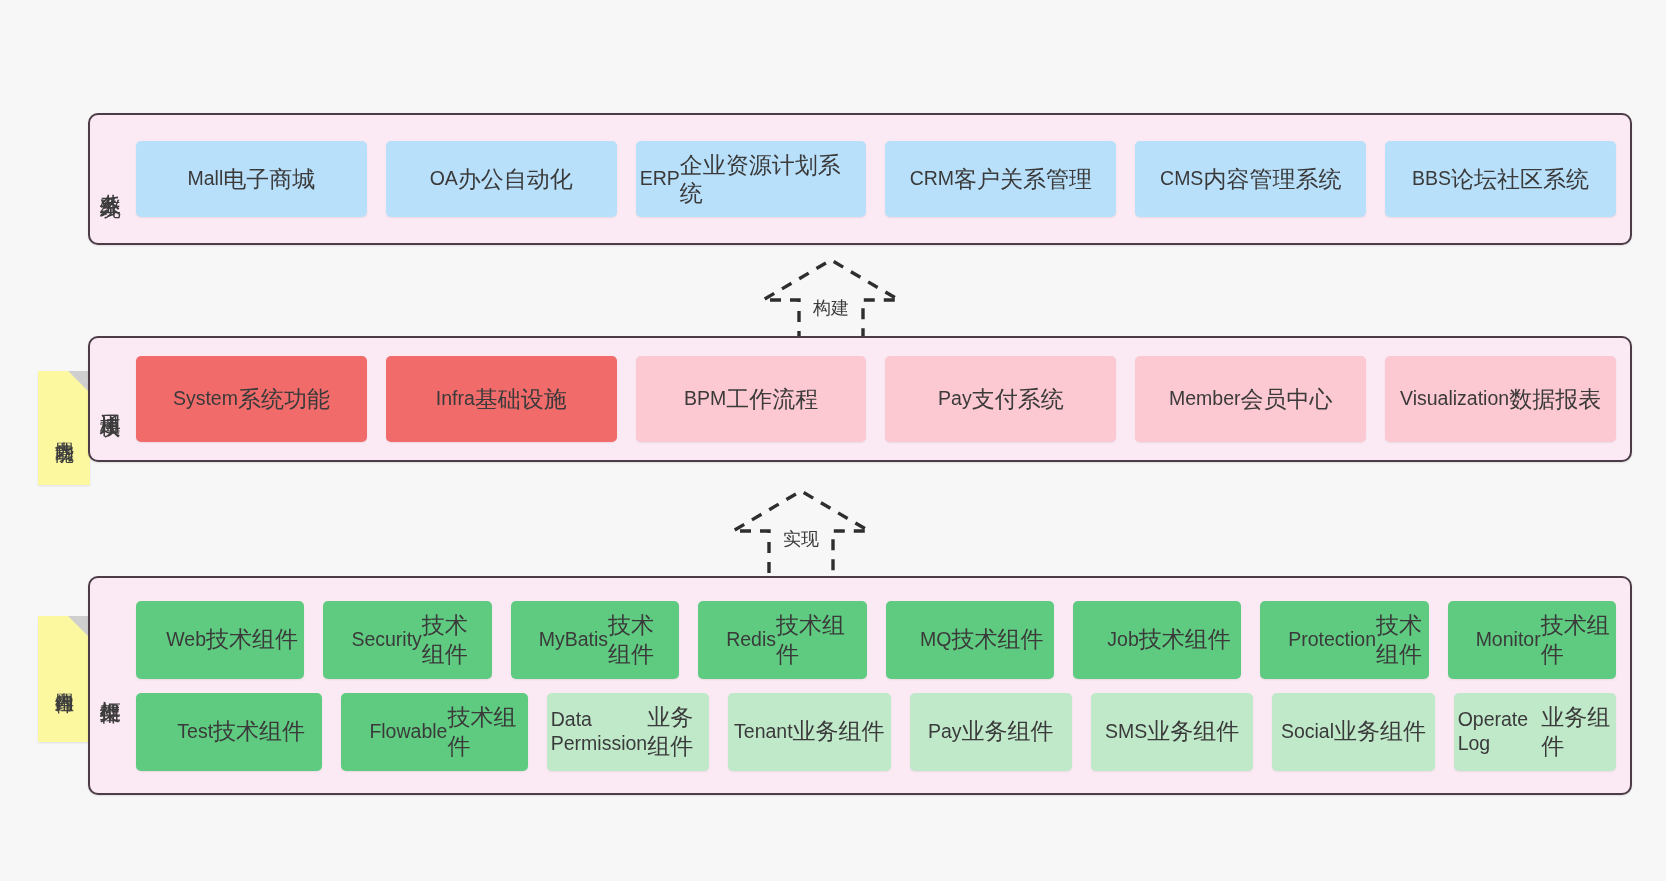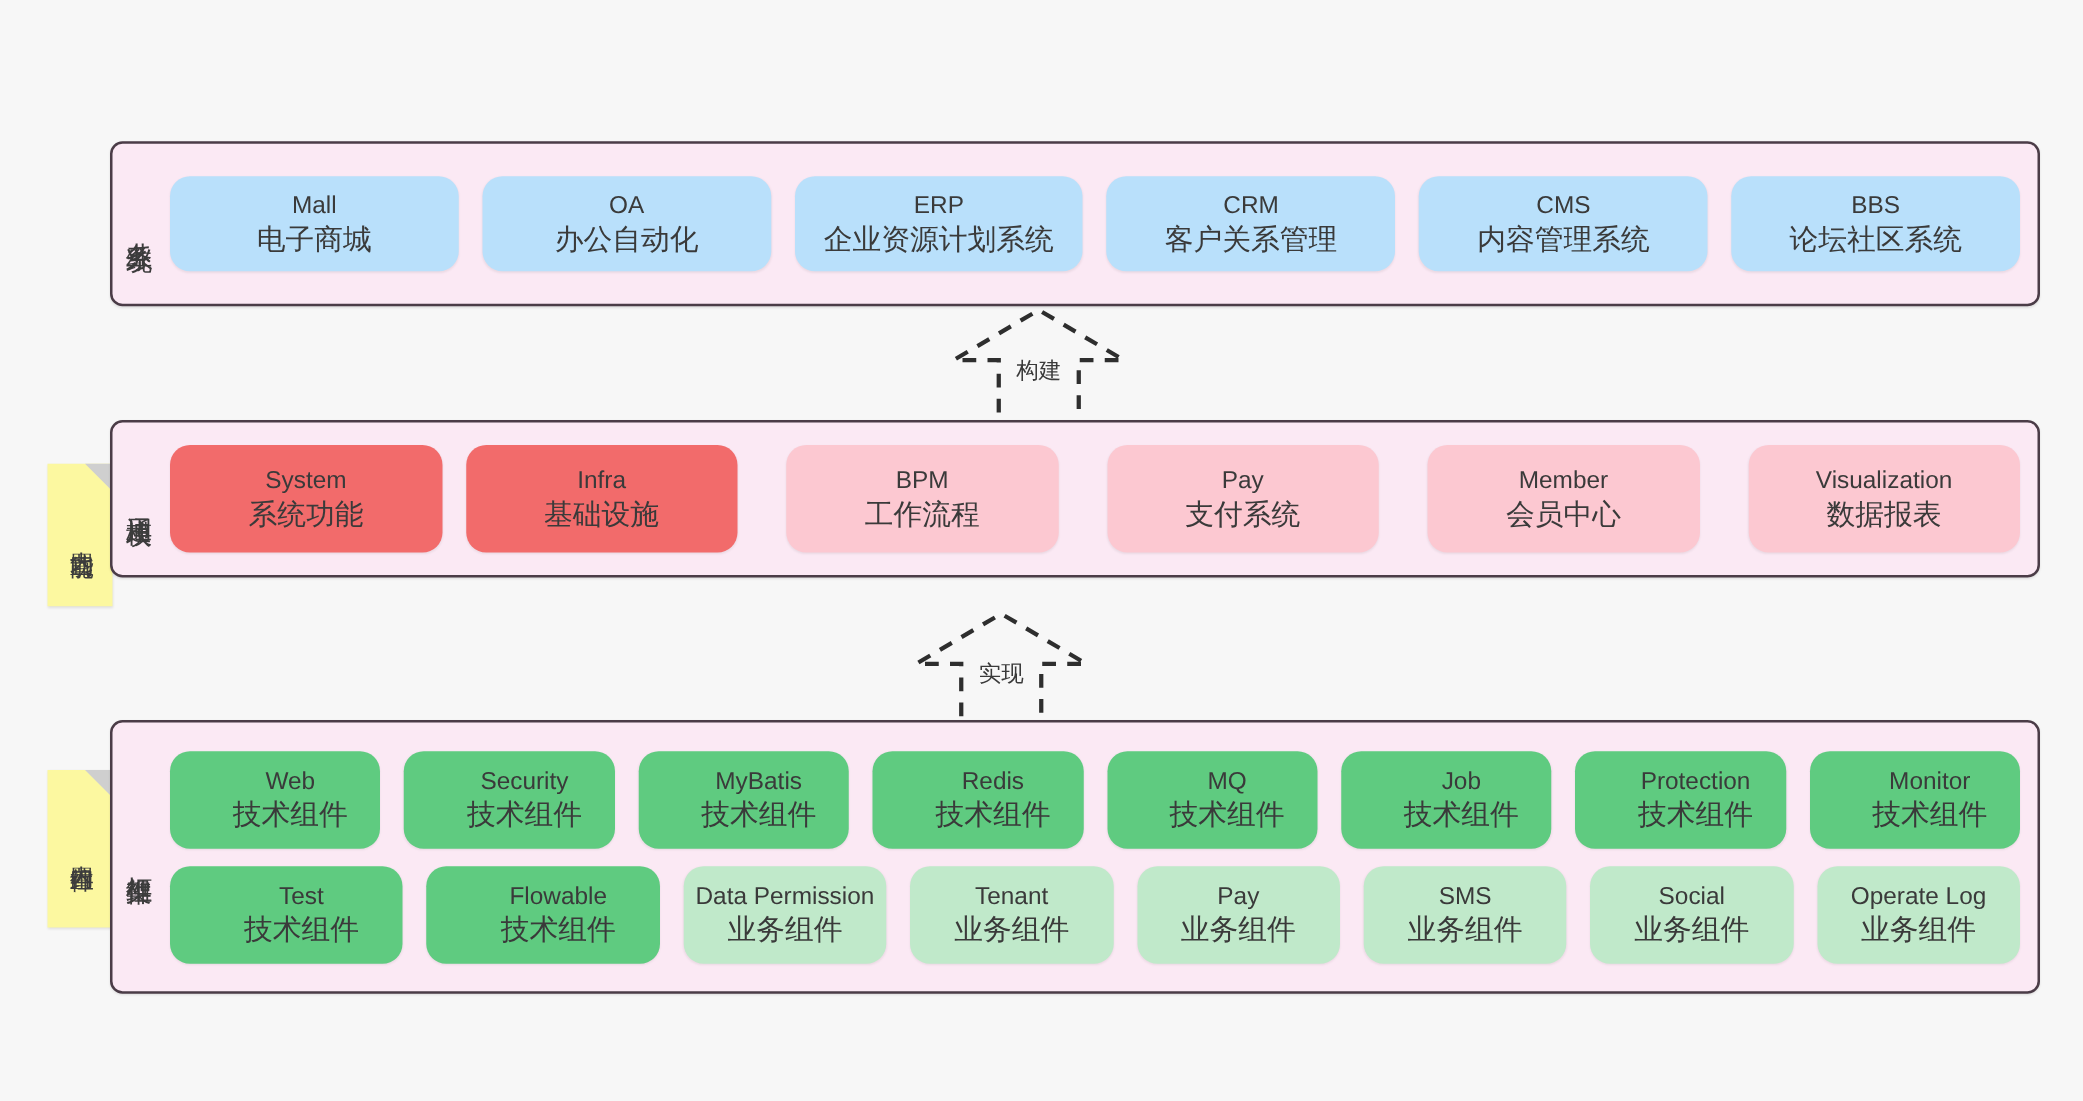--- a/index.html
+++ b/index.html
@@ -53,40 +53,40 @@
   .grid2 {
     display: flex;
     flex-direction: column;
     width: 100%;
     gap: 14px;
   }
 
   
   .card {
     flex: 1 1 0;
-    border-radius: 16px;
-    display: flex;
-    flex-direction: column;
+    border-radius: 5px;
+    display: flex;
+    flex-direction: row;
     align-items: center;
     justify-content: center;
     line-height: 1.22;
     color: #3a3a3a;
     padding: 4px 4px;
     box-shadow: 0 1px 2px rgba(0,0,0,0.07);
   }
   .card .t1 { font-size: 19.5px; }
   .card .t2 { font-size: 23px; }
 
   .h-biz   { height: 76px; }
   .h-mod   { height: 86px; }
   .h-frame { height: 78px; }
 
   .c-blue       { background: #b9e0fb; }
   .c-red        { background: #f26b6b; }
-  .c-pink       { background: #fcc8d1; margin-left: 20px; }
+  .c-pink       { background: #fcc8d1; }
   .c-green      { background: #5fcb80; padding-left: 28px; }
   .c-lightgreen { background: #c0e9ca; }
 
   
   .note {
     position: absolute;
     width: 52px;
     background: #fcf8a0;
     color: #3c3c3c;
     font-size: 19px;
@@ -126,21 +126,21 @@
   }
 
   
   #layer-business { left: 88px;  top: 113px; width: 1544px; height: 132px; }
   #layer-modules  { left: 88px;  top: 336px; width: 1544px; height: 126px; }
   #layer-frame    { left: 88px;  top: 576px; width: 1544px; height: 219px; }
 
   #note-functions  { left: 38px; top: 371px; height: 114px; }
   #note-components { left: 38px; top: 616px; height: 126px; }
 
-  #arrow-build   { left: 755px; top: 244px; }
+  #arrow-build   { left: 755px; top: 256px; }
   #arrow-realize { left: 725px; top: 487px; }
 </style>
 </head>
 <body>
 
 <div id="stage">
 
   <div class="layer" id="layer-business">
     <div class="layer-label">业务系统</div>
     <div class="layer-body">

